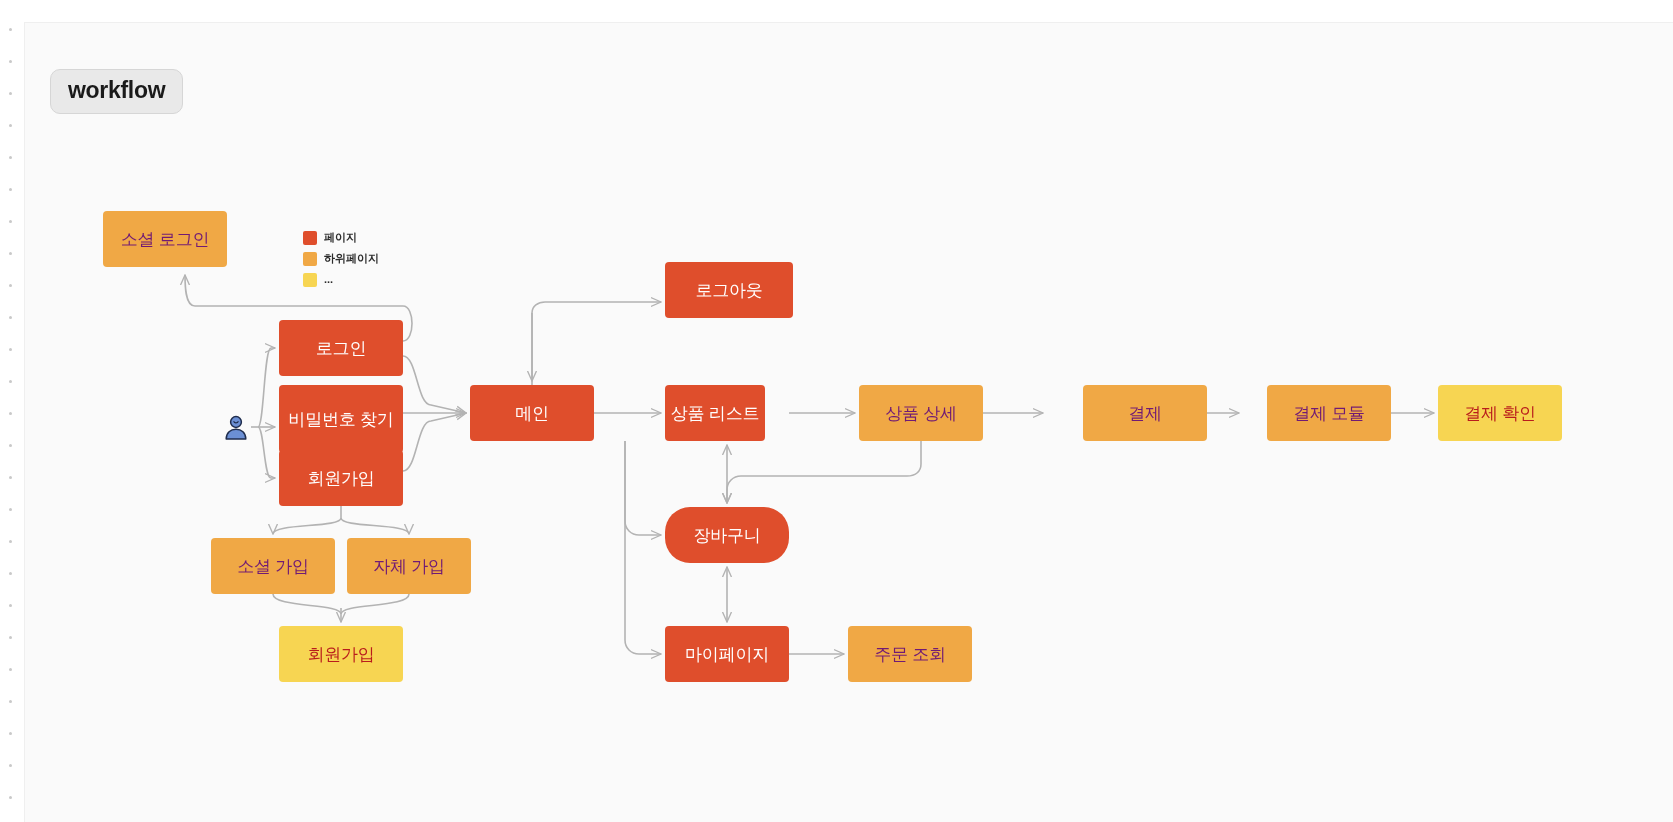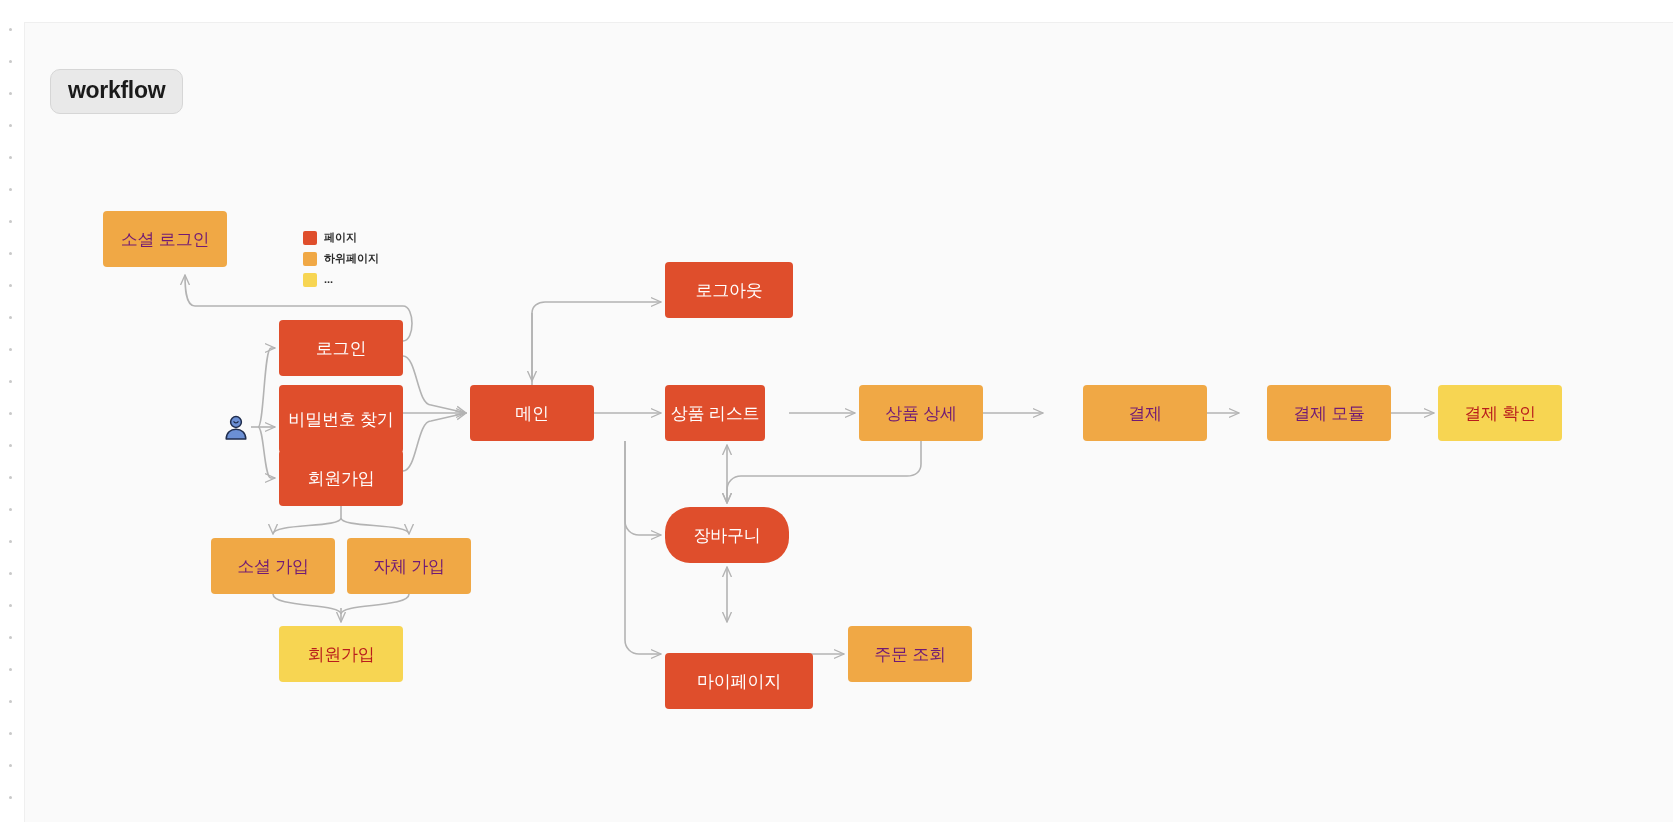--- a/index.html
+++ b/index.html
@@ -199,21 +199,21 @@
         <div class="node red" style="left: 254px; top: 297px; width: 124px; height: 56px;">로그인</div>
         <div class="node red" style="left: 254px; top: 362px; width: 124px; height: 68px;">비밀번호 찾기</div>
         <div class="node red" style="left: 254px; top: 427px; width: 124px; height: 56px;">회원가입</div>
         <div class="node orange" style="left: 186px; top: 515px; width: 124px; height: 56px;">소셜 가입</div>
         <div class="node orange" style="left: 322px; top: 515px; width: 124px; height: 56px;">자체 가입</div>
         <div class="node yellow" style="left: 254px; top: 603px; width: 124px; height: 56px;">회원가입</div>
         <div class="node red" style="left: 445px; top: 362px; width: 124px; height: 56px;">메인</div>
         <div class="node red" style="left: 640px; top: 239px; width: 128px; height: 56px;">로그아웃</div>
         <div class="node red" style="left: 640px; top: 362px; width: 100px; height: 56px;">상품 리스트</div>
         <div class="node red" style="left: 640px; top: 484px; width: 124px; height: 56px; border-radius: 25px;">장바구니</div>
-        <div class="node red" style="left: 640px; top: 630px; width: 148px; height: 56px;">마이페이지</div>
+        <div class="node red" style="left: 640px; top: 603px; width: 124px; height: 56px;">마이페이지</div>
         <div class="node orange" style="left: 823px; top: 603px; width: 124px; height: 56px;">주문 조회</div>
         <div class="node orange" style="left: 834px; top: 362px; width: 124px; height: 56px;">상품 상세</div>
         <div class="node orange" style="left: 1022px; top: 362px; width: 124px; height: 56px; margin-left: 36px;">결제</div>
         <div class="node orange" style="left: 1218px; top: 362px; width: 124px; height: 56px; margin-left: 24px;">결제 모듈</div>
         <div class="node yellow" style="left: 1413px; top: 362px; width: 124px; height: 56px;">결제 확인</div>
       </div>
 
   </div>
 </div>
 

